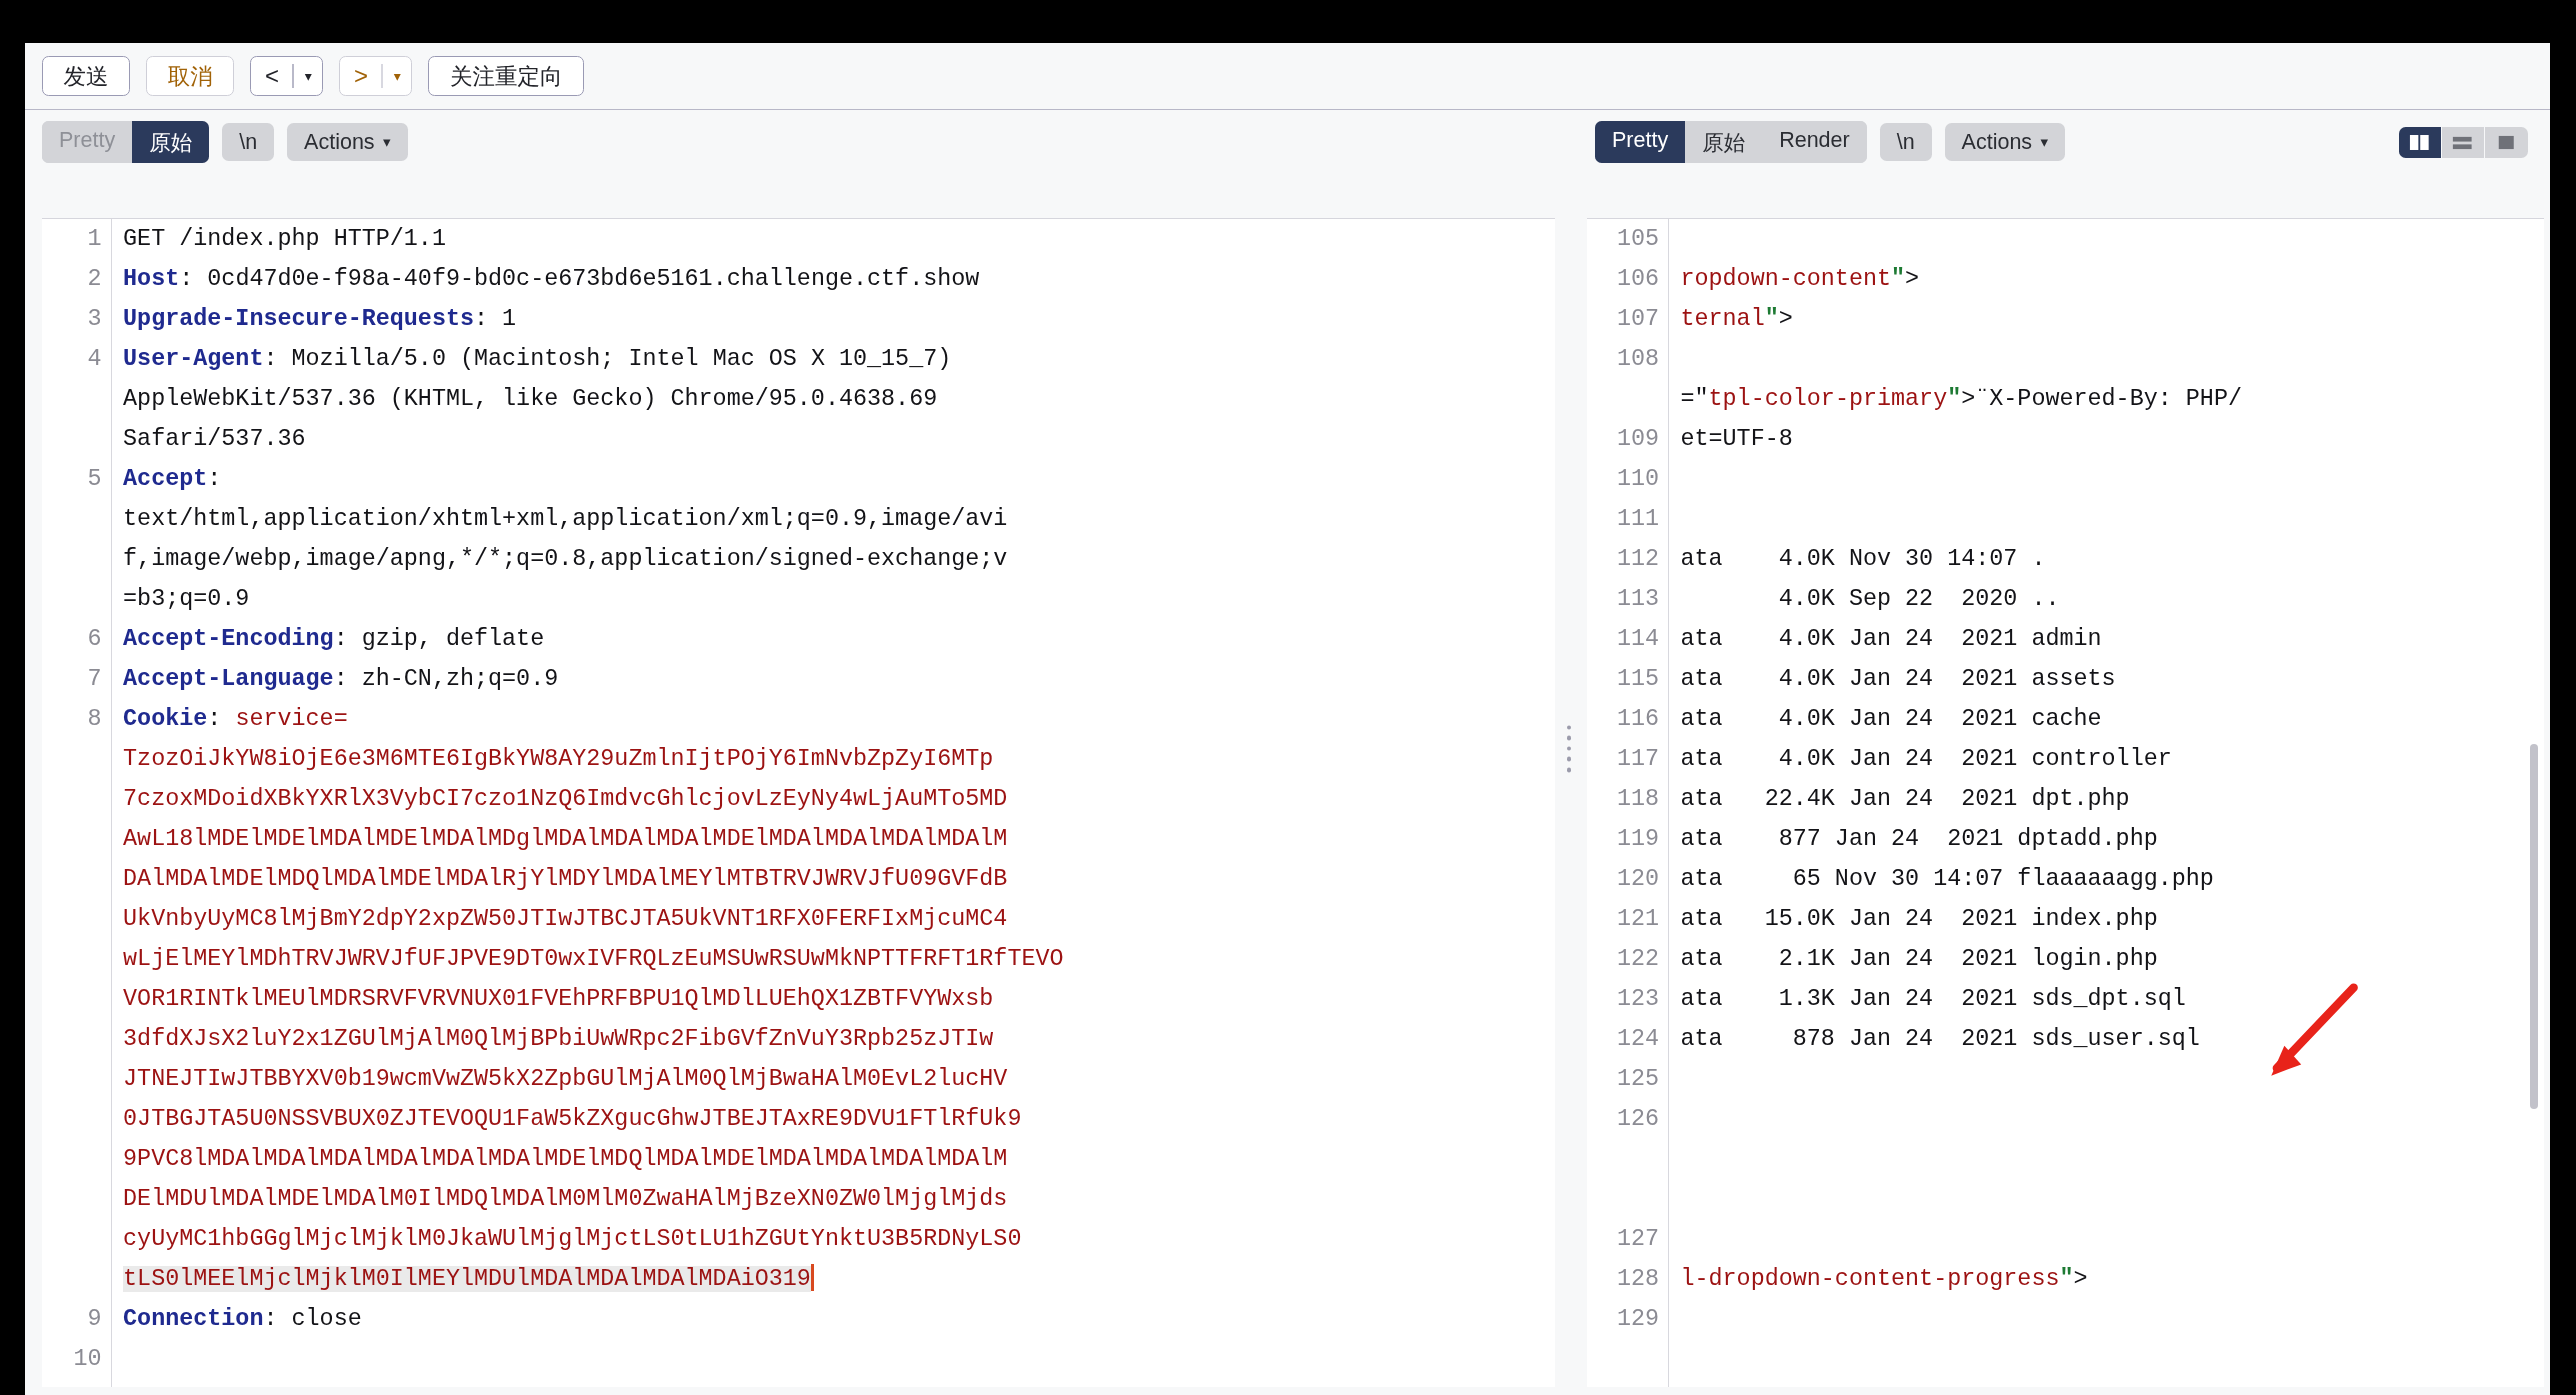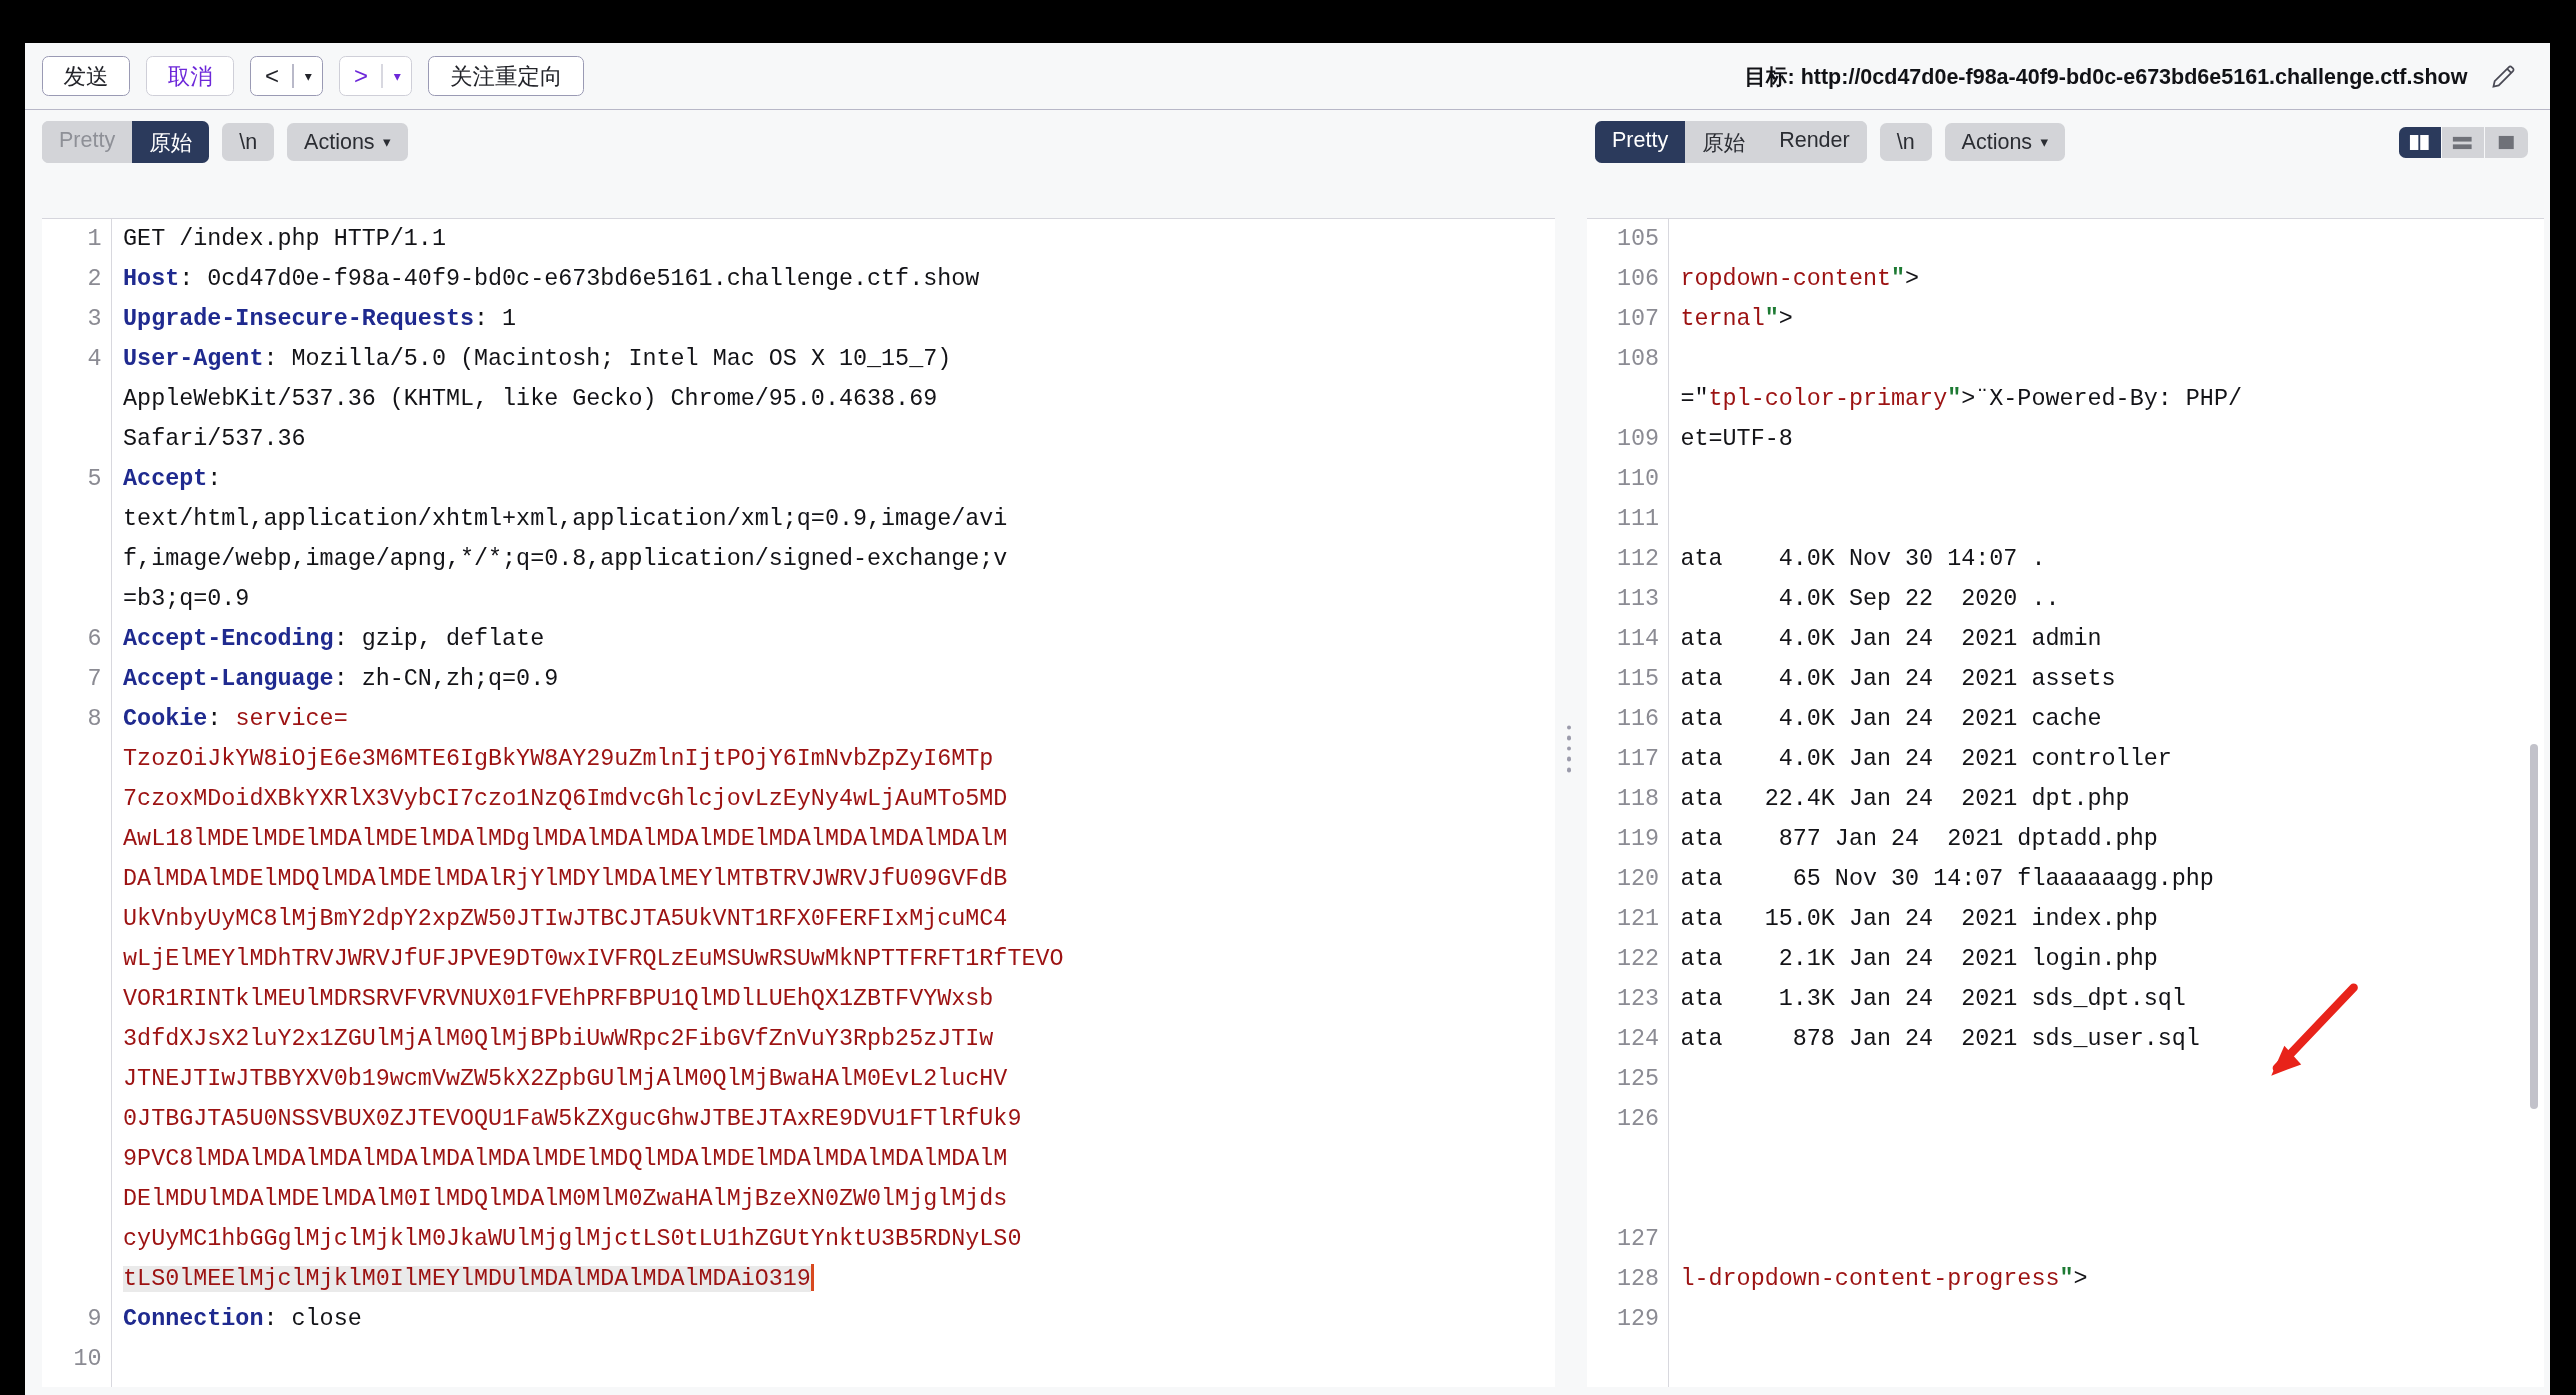--- a/index.html
+++ b/index.html
@@ -46,21 +46,21 @@
     display: inline-flex;
     align-items: center;
     justify-content: center;
     padding: 0 20.6px;
     margin-right: 16px;
     cursor: pointer;
     white-space: nowrap;
   }
   .btn.disabled {
     border-color: #cfcfd8;
-    color: #6d28d9;
+    color: #a16207;
     cursor: default;
   }
   .btn.split {
     padding: 0;
     min-width: 73px;
     position: relative;
   }
   .btn.split .arrow-glyph {
     flex: 1;
     display: flex;
@@ -310,29 +310,20 @@
     </div>
 
     <div class="btn split disabled">
       <span class="arrow-glyph">&gt;</span>
       <span class="divider"></span>
       <span class="caret">▾</span>
     </div>
 
     <div class="btn">关注重定向</div>
 
-    <div class="target-area">
-      <span class="target-label">目标: http://0cd47d0e-f98a-40f9-bd0c-e673bd6e5161.challenge.ctf.show</span>
-      <span class="pencil-icon">
-        <svg width="28" height="28" viewBox="0 0 24 24" fill="none" stroke="#4a4a55" stroke-width="1.5">
-          <path d="M3 21l1-4.5L16.2 4.3a1.6 1.6 0 0 1 2.3 0l1.2 1.2a1.6 1.6 0 0 1 0 2.3L7.5 20 3 21z"></path>
-          <path d="M14.7 5.8l3.5 3.5"></path>
-        </svg>
-      </span>
-    </div>
   </div>
 
   <div class="panes">
 
     <div class="pane pane-request">
 
       <div class="tabbar">
         <div class="tabgroup">
           <div class="tab muted">Pretty</div>
           <div class="tab active">原始</div>

